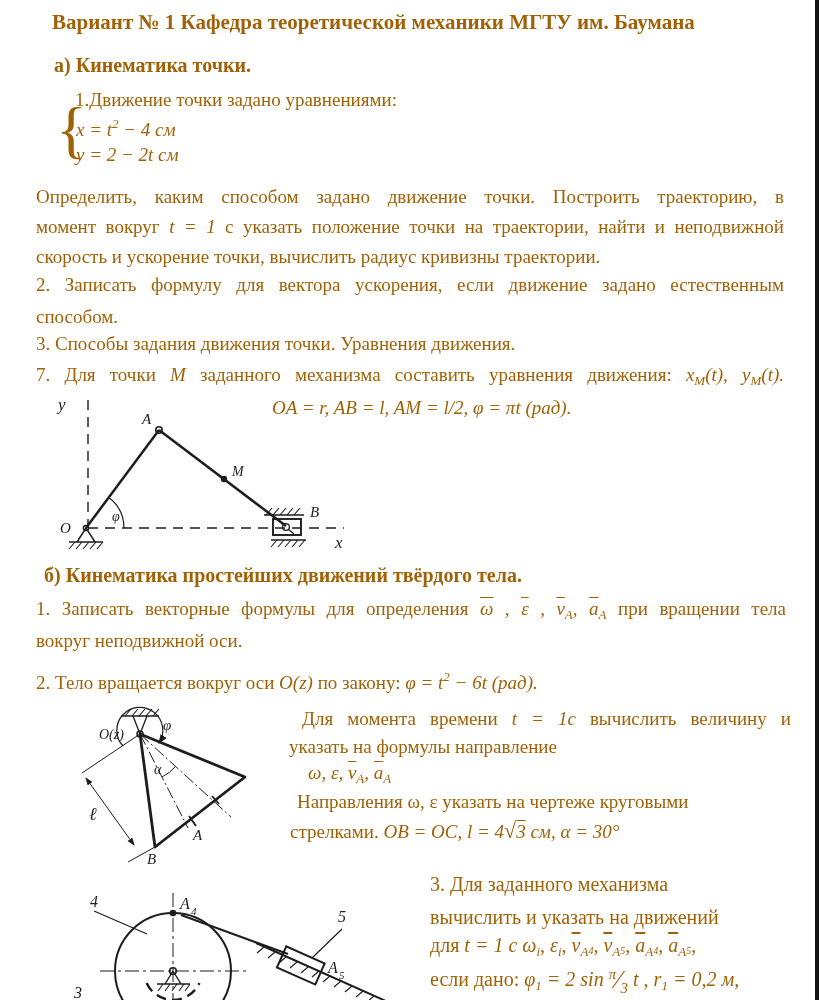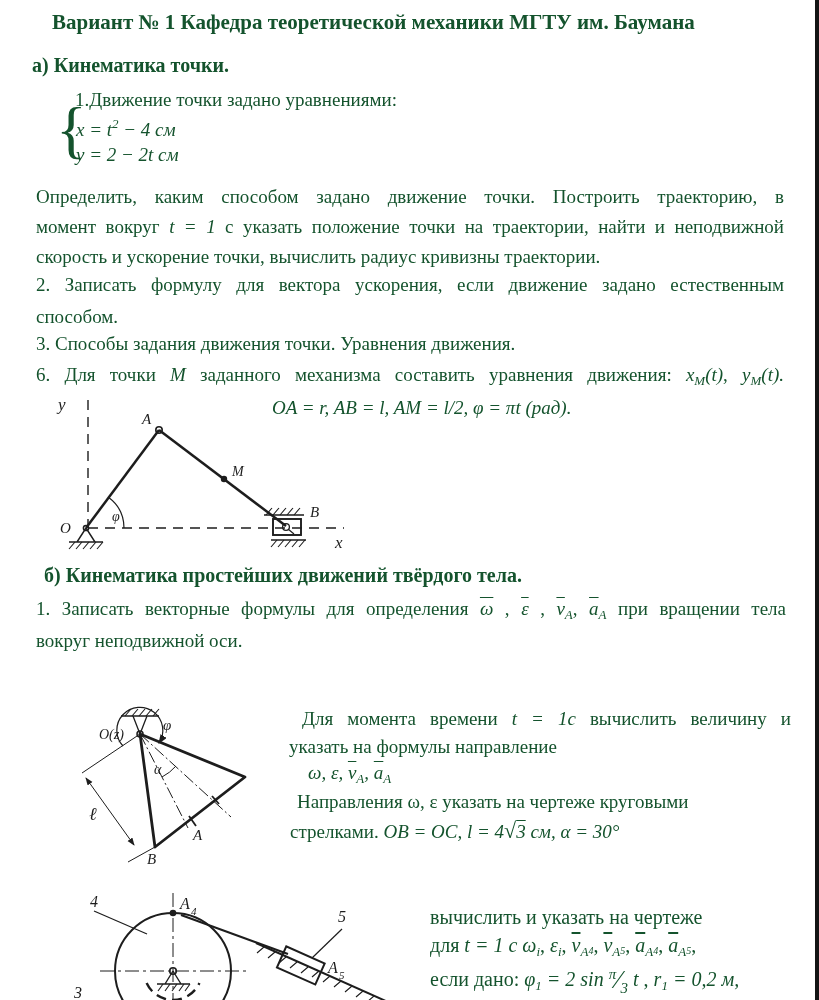--- a/index.html
+++ b/index.html
@@ -1,17 +1,17 @@
 <!DOCTYPE html>
 <html><head>
 <meta charset="utf-8">
 <style>
   html,body{margin:0;padding:0;background:#ffffff;}
   .page{position:relative;width:819px;height:1000px;background:#ffffff;overflow:hidden;
-        font-family:"Liberation Serif","DejaVu Serif",serif;color:#14532d;}
+        font-family:"Liberation Serif","DejaVu Serif",serif;color:#a16207;}
   .edge{position:absolute;right:0;top:0;width:4px;height:1000px;background:#141414;}
   .ttl{position:absolute;left:52px;top:10px;font-size:21px;font-weight:bold;white-space:nowrap;}
   .hd{position:absolute;font-size:20px;font-weight:bold;white-space:nowrap;}
   .ln{position:absolute;font-size:19px;line-height:26px;white-space:nowrap;}
   .jl{position:absolute;font-size:19px;line-height:26px;text-align:justify;text-align-last:justify;}
   .it{font-style:italic;}
   .ov{text-decoration:overline;}
   .sb{font-size:13px;font-style:italic;vertical-align:-4px;}
   .sb2{font-size:10px;font-style:italic;vertical-align:-2px;}
   .sp{font-size:13px;vertical-align:8px;font-style:italic;}
@@ -25,38 +25,38 @@
   .svgt{font-family:"Liberation Serif","DejaVu Serif",serif;font-style:italic;fill:#1d1d1d;}
   .stk{stroke:#1d1d1d;fill:none;}
 </style>
 </head>
 <body>
 
 <div class="page">
   <div class="edge"></div>
 
   <div class="ttl">Вариант № 1 Кафедра теоретической механики МГТУ им. Баумана</div>
-  <div class="hd" style="left:32px;top:54px">а) Кинематика точки.</div>
+  <div class="hd" style="left:54px;top:54px">а) Кинематика точки.</div>
 
   <div class="ln" style="left:75px;top:87px"><span>1.</span><span style="">Движение точки задано уравнениями:</span></div>
 
   <div class="brace">{</div>
   <div class="ln it" style="left:76px;top:111px"><span>x = t</span><span class="sp">2</span><span> − 4  см</span></div>
   <div class="ln it" style="left:76px;top:142px">y = 2 − 2t  см</div>
 
   <div class="jl" style="left:36px;top:184px;width:748px">Определить, каким способом задано движение точки. Построить траекторию, в</div>
   <div class="jl" style="left:36px;top:214px;width:748px"><span>момент вокруг </span><span class="it">t = 1</span><span> с указать положение точки на траектории, найти и неподвижной</span></div>
   <div class="ln" style="left:36px;top:244px">скорость и ускорение точки, вычислить радиус кривизны траектории.</div>
 
   <div class="jl" style="left:36px;top:272px;width:748px">2. Записать формулу для вектора ускорения, если движение задано естественным</div>
   <div class="ln" style="left:36px;top:304px">способом.</div>
 
   <div class="ln" style="left:36px;top:331px">3. Способы задания движения точки. Уравнения движения.</div>
 
-  <div class="jl" style="left:36px;top:362px;width:748px"><span>6. Для точки </span><span class="it">M</span><span> заданного механизма составить уравнения движения: </span><span class="it">x</span><span class="sb">M</span><span class="it">(t)</span><span>, </span><span class="it">y</span><span class="sb">M</span><span class="it">(t).</span></div>
+  <div class="jl" style="left:36px;top:362px;width:748px"><span>7. Для точки </span><span class="it">M</span><span> заданного механизма составить уравнения движения: </span><span class="it">x</span><span class="sb">M</span><span class="it">(t)</span><span>, </span><span class="it">y</span><span class="sb">M</span><span class="it">(t).</span></div>
 
   <div class="ln it" style="left:272px;top:395px">OA = r, AB = l, AM = l/2, φ = πt  (рад).</div>
   <svg style="left:36px;top:390px" width="320" height="172" viewBox="0 0 320 172">
     <defs>
       <marker id="arr" markerWidth="9" markerHeight="8" refX="7" refY="3" orient="auto-start-reverse">
         <path d="M0,0 L8,3 L0,6 z" fill="#1d1d1d"></path>
       </marker>
     </defs>
     <line class="stk" x1="52" y1="10" x2="52" y2="138" stroke-width="1.4" stroke-dasharray="10 7"></line>
     <line class="stk" x1="52" y1="138" x2="308" y2="138" stroke-width="1.4" stroke-dasharray="10 7"></line>
@@ -82,20 +82,21 @@
     <text class="svgt" x="196" y="86" font-size="14">M</text>
     <text class="svgt" x="274" y="127" font-size="15">B</text>
     <text class="svgt" x="76" y="131" font-size="14">φ</text>
   </svg>
 
   <div class="hd" style="left:44px;top:564px">б) Кинематика простейших движений твёрдого тела.</div>
 
   <div class="jl" style="left:36px;top:596px;width:750px"><span>1. Записать векторные формулы для определения </span><span class="it ov">ω</span><span> , </span><span class="it ov">ε</span><span> , </span><span class="it ov">v</span><span class="sb">A</span><span>,  </span><span class="it ov">a</span><span class="sb">A</span><span> при вращении тела</span></div>
   <div class="ln" style="left:36px;top:628px">вокруг неподвижной оси.</div>
 
+  <div class="ln" style="left:36px;top:664px"><span>2. Тело вращается вокруг оси </span><span class="it">O(z)</span><span> по закону: </span><span class="it">φ = t</span><span class="sp">2</span><span class="it"> − 6t  (рад).</span></div>
 
   <svg style="left:55px;top:700px" width="290" height="175" viewBox="0 0 290 175">
     <line class="stk" x1="66" y1="16" x2="104" y2="16" stroke-width="1.5"></line>
     <path class="stk" d="M70 16 l6 -7 M77 16 l6 -7 M84 16 l6 -7 M91 16 l6 -7 M98 16 l6 -7" stroke-width="1.1"></path>
     <path class="stk" d="M85 34 L78 16 M85 34 L92 16" stroke-width="1.3"></path>
     <path class="stk" d="M68 46 A23 23 0 1 1 104 43" stroke-width="1.2" marker-end="url(#arr)"></path>
     <path class="stk" d="M85 34 L100 147 L190 77 Z" stroke-width="2.8" stroke-linejoin="round"></path>
     <circle class="stk" cx="85" cy="34" r="3" fill="#fff" stroke-width="1.5"></circle>
     <path class="stk" d="M85 34 L133 128" stroke-width="1" stroke-dasharray="12 3 2 3"></path>
     <path class="stk" d="M85 34 L176 117" stroke-width="1" stroke-dasharray="12 3 2 3"></path>
@@ -143,17 +144,18 @@
     <path class="stk" d="M116.6 118 A29 29 0 0 0 169.4 118" stroke-width="2.4" stroke-dasharray="10 6"></path>
     <text class="svgt" x="60" y="42" font-size="16">4</text>
     <text class="svgt" x="308" y="57" font-size="16">5</text>
     <text class="svgt" x="44" y="133" font-size="16">3</text>
     <text class="svgt" x="150" y="44" font-size="16">A</text>
     <text class="svgt" x="161" y="50" font-size="11">4</text>
     <text class="svgt" x="298" y="108" font-size="16">A</text>
     <text class="svgt" x="309" y="114" font-size="11">5</text>
   </svg>
 
-  <div class="ln t3" style="left:430px;top:904px">вычислить и указать на чертеже</div>
+  <div class="ln t3" style="left:430px;top:871px">3. Для заданного механизма</div>
+  <div class="ln t3" style="left:430px;top:904px">вычислить и указать на движений</div>
   <div class="ln t3" style="left:430px;top:932px"><span>для </span><span class="it">t = 1 с</span><span>  </span><span class="it">ω</span><span class="sb">i</span><span>, </span><span class="it">ε</span><span class="sb">i</span><span>, </span><span class="it ov">v</span><span class="sb">A</span><span class="sb2">4</span><span>, </span><span class="it ov">v</span><span class="sb">A</span><span class="sb2">5</span><span>, </span><span class="it ov">a</span><span class="sb">A</span><span class="sb2">4</span><span>, </span><span class="it ov">a</span><span class="sb">A</span><span class="sb2">5</span><span>,</span></div>
   <div class="ln t3" style="left:430px;top:961px"><span>если дано: </span><span class="it">φ</span><span class="sb">1</span><span class="it"> = 2 sin </span><span class="frn">π</span><span class="frs">⁄</span><span class="frd">3</span><span class="it"> t</span><span> ,  </span><span class="it">r</span><span class="sb">1</span><span class="it"> = 0,2 м,</span></div>
 
 </div>
 
 </body></html>

